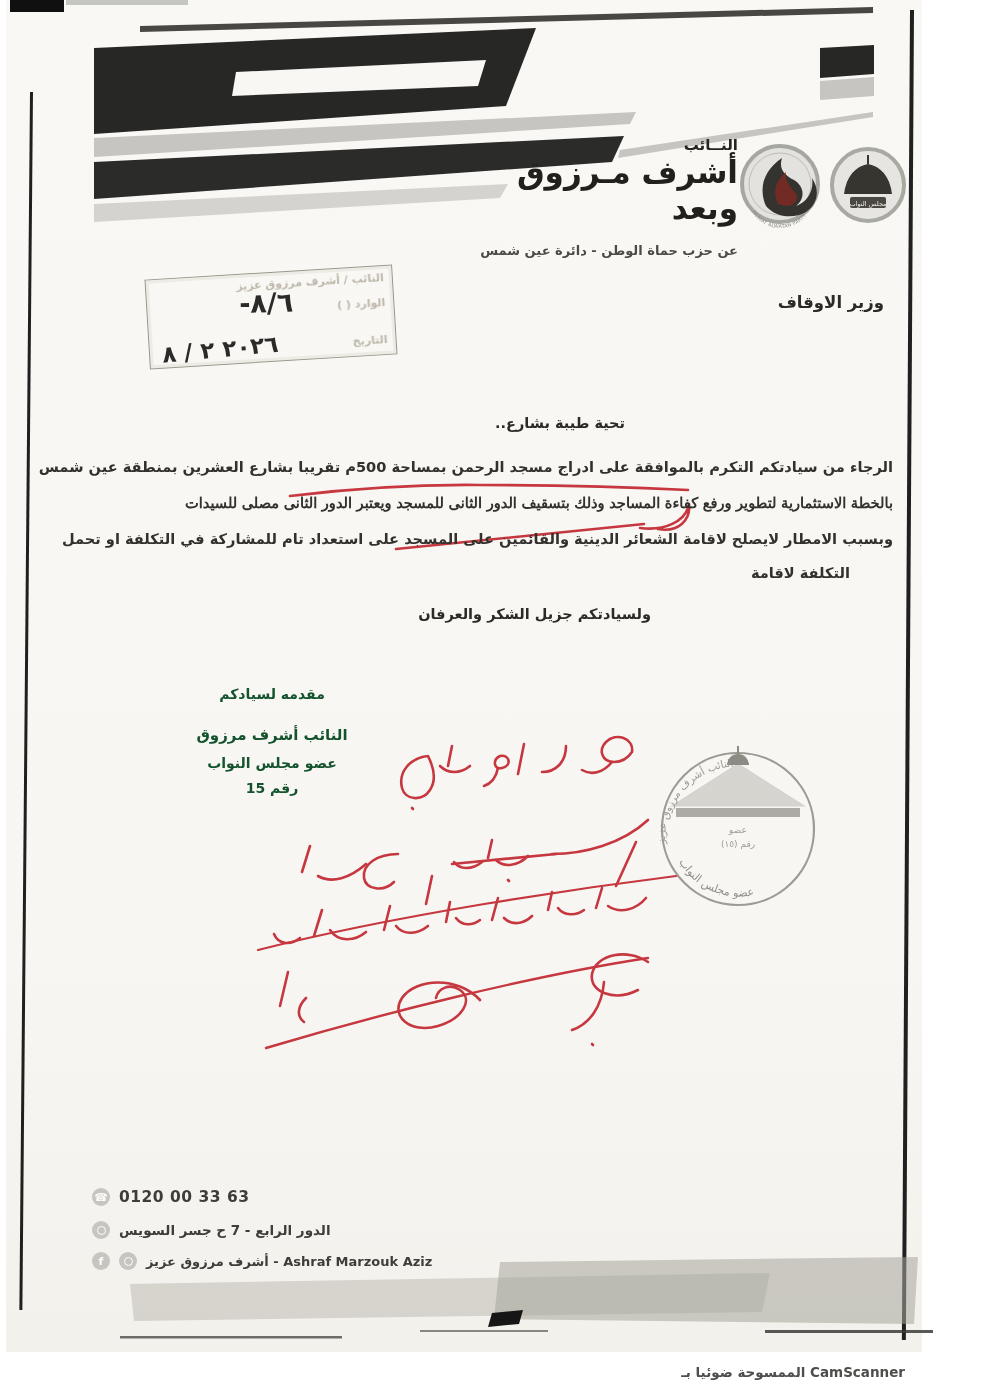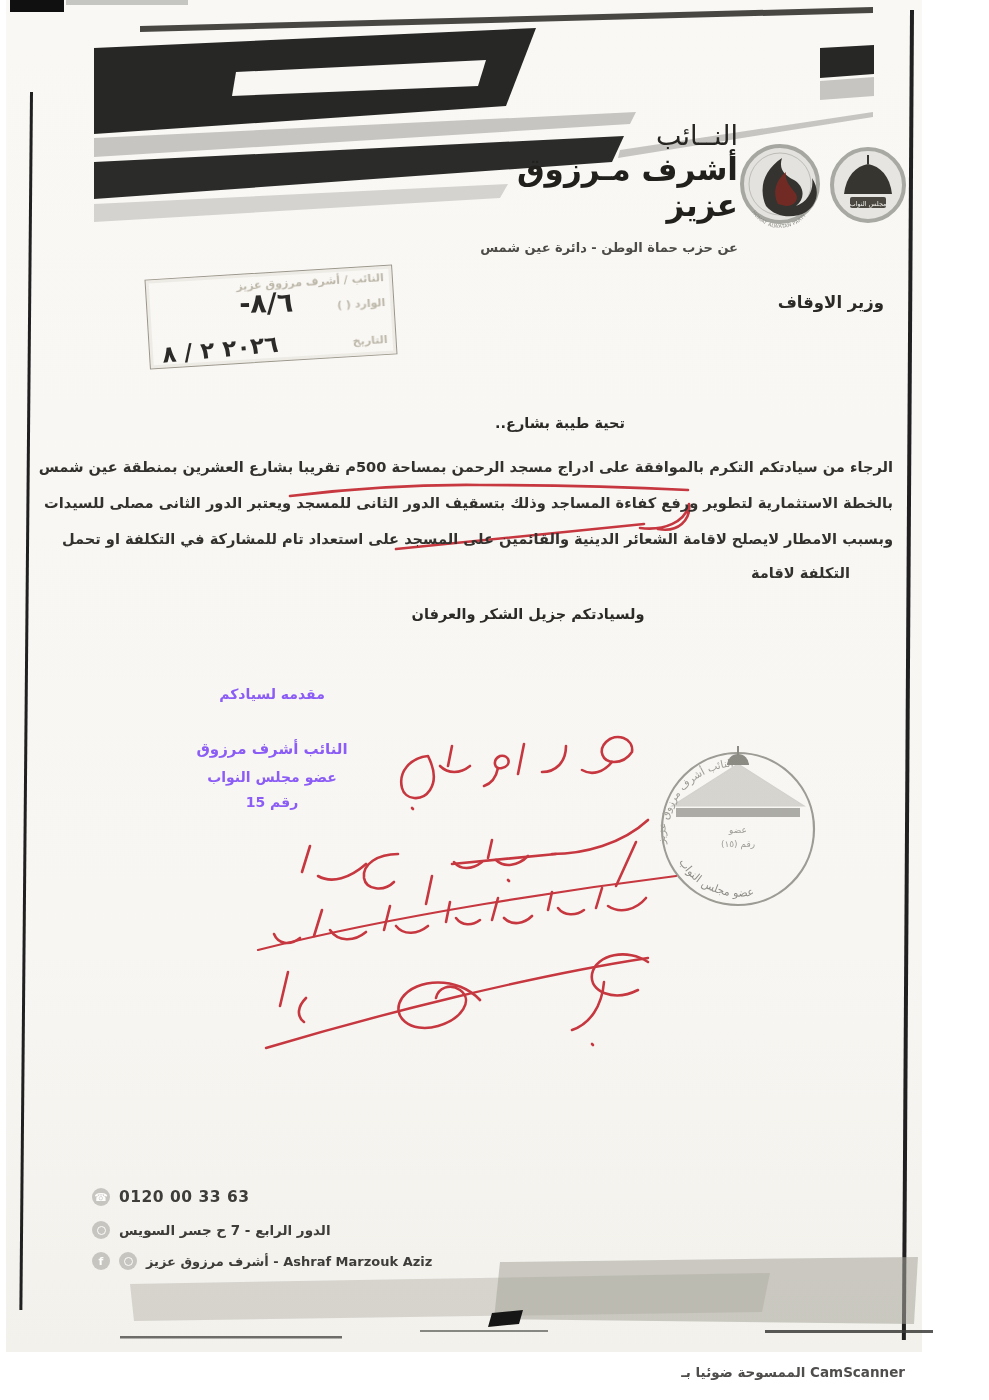--- a/index.html
+++ b/index.html
@@ -9,43 +9,43 @@
          background:linear-gradient(180deg,#f9f8f5 0%,#f7f6f2 70%,#f2f1ec 100%);}
   .abs{position:absolute;}
   .rtl{direction:rtl;}
   .ltr{direction:ltr;}
 
   
   .edge-line{position:absolute;background:#202020;}
   .corner-mark{position:absolute;background:#101010;}
 
   
-  .lh-title{font-size:27px;font-weight:400;color:#262522;}
+  .lh-title{font-size:15px;font-weight:700;color:#262522;margin-top:16px;}
   .lh-name{font-size:31px;font-weight:700;color:#21201d;letter-spacing:0;}
   .lh-sub{font-size:13px;font-weight:600;color:#4c4b47;}
 
   
   .rstamp{position:absolute;left:147px;top:272px;width:246px;height:88px;
           border:1.5px solid #9a958a;transform:rotate(-3.5deg);
           box-shadow:inset 0 0 0 3px rgba(230,226,218,.6);}
   .rstamp .faint{position:absolute;color:#bdb7a9;font-size:11px;font-weight:600;
           filter:blur(.4px);white-space:nowrap;}
   .rstamp .hand{position:absolute;color:#2b2a28;font-weight:700;white-space:nowrap;
           font-family:"DejaVu Sans",sans-serif;}
 
   .recipient{font-size:16.5px;font-weight:700;color:#2c2a27;line-height:42px;text-align:right;}
   .greet{font-size:14.5px;font-weight:700;color:#2c2a27;}
   .bodyline{font-size:14.6px;font-weight:700;color:#33312e;direction:rtl;
             text-align:justify;text-align-last:justify;white-space:nowrap;}
   .bodyline4{font-size:14.6px;font-weight:700;color:#33312e;direction:rtl;}
-  .closing{font-size:14.5px;font-weight:700;color:#2c2a27;text-align:center;}
-
-  .sig{ text-align:center;color:#8b5cf6;}
+  .closing{font-size:14.5px;font-weight:700;color:#2c2a27;text-align:right;}
+
+  .sig{ text-align:center;color:#14532d;}
   .sig .s1{font-size:14px;font-weight:700;}
-  .sig .s2{font-size:15px;font-weight:700;margin-top:38px;}
+  .sig .s2{font-size:15px;font-weight:700;margin-top:24px;}
   .sig .s3{font-size:14px;font-weight:600;margin-top:11px;}
   .sig .s4{font-size:14px;font-weight:700;margin-top:9px;}
 
   
   .contact-row{position:absolute;display:flex;align-items:center;gap:9px;}
   .cicon{width:18px;height:18px;border-radius:50%;background:#c7c5c0;color:#fdfdfc;
          display:flex;align-items:center;justify-content:center;font-size:11px;
          font-weight:700;flex:0 0 auto;}
   .cicon.ring::after{content:"";width:7px;height:7px;border:1.8px solid #fdfdfc;border-radius:50%;}
   .c-phone{font-size:15.5px;font-weight:700;color:#3e3d3a;letter-spacing:.5px;}
@@ -181,40 +181,40 @@
       <polygon points="500,1262 918,1257 914,1324 494,1319" fill="#a8a59b" opacity=".55"></polygon>
       <polygon points="492,1313 523,1310 519,1324 488,1327" fill="#161616"></polygon>
       <rect x="120" y="1336" width="222" height="2.5" fill="#4b4b48" opacity=".8"></rect>
       <rect x="420" y="1330" width="128" height="2" fill="#5a5a56" opacity=".7"></rect>
       <rect x="765" y="1330" width="168" height="3" fill="#3c3c39" opacity=".85"></rect>
     </g>
   </svg>
 
   <div class="abs rtl" style="left:460px;top:120px;width:278px;text-align:right;">
     <div class="lh-title" style="padding-left:8px;">النــائب</div>
-    <div class="lh-name">أشرف مـرزوق عزيز</div>
+    <div class="lh-name">أشرف مـرزوق وبعد</div>
     <div class="lh-sub" style="margin-top:17px;">عن حزب حماة الوطن - دائرة عين شمس</div>
   </div>
 
   <div class="rstamp rtl">
     <div class="faint" style="right:8px;top:5px;">النائب / أشرف مرزوق عزيز</div>
     <div class="faint" style="right:8px;top:30px;">الوارد (        )</div>
     <div class="faint" style="right:8px;bottom:8px;">التاريخ</div>
     <div class="hand ltr" style="left:92px;top:14px;font-size:27px;transform:rotate(2deg);">-٨/٦</div>
     <div class="hand ltr" style="left:12px;bottom:2px;font-size:23px;transform:rotate(-2deg);">٢٠٢٦   ٢ / ٨</div>
   </div>
 
   <div class="abs rtl recipient" style="left:500px;top:282px;width:384px;">
     <div style="padding-left:18px;">وزير الاوقاف</div>
   </div>
 
   <div class="abs rtl greet" style="left:495px;top:415px;width:130px;">تحية طيبة بشارع..</div>
 
   <div class="abs bodyline" style="left:185px;top:458px;width:708px;">الرجاء من سيادتكم التكرم بالموافقة على ادراج مسجد الرحمن بمساحة 500م تقريبا بشارع العشرين بمنطقة عين شمس</div>
-  <div class="abs bodyline" style="left:185px;top:494px;width:708px;">بالخطة الاستثمارية لتطوير ورفع كفاءة المساجد وذلك بتسقيف الدور الثانى للمسجد ويعتبر الدور الثانى مصلى للسيدات</div>
+  <div class="abs bodyline" style="left:185px;top:494px;width:708px;font-family:Liberation Serif, serif;">بالخطة الاستثمارية لتطوير ورفع كفاءة المساجد وذلك بتسقيف الدور الثانى للمسجد ويعتبر الدور الثانى مصلى للسيدات</div>
   <div class="abs bodyline" style="left:185px;top:530px;width:708px;">وبسبب الامطار لايصلح لاقامة الشعائر الدينية والقائمين على المسجد على استعداد تام للمشاركة في التكلفة او تحمل</div>
   <div class="abs bodyline4" style="left:740px;top:564px;width:110px;text-align:right;">التكلفة لاقامة</div>
 
   <div class="abs rtl closing" style="left:405px;top:606px;width:246px;">ولسيادتكم جزيل الشكر والعرفان</div>
 
   <div class="abs sig rtl" style="left:163px;top:686px;width:218px;">
     <div class="s1">مقدمه لسيادكم</div>
     <div class="s2">النائب أشرف مرزوق</div>
     <div class="s3">عضو مجلس النواب</div>
     <div class="s4 ltr">رقم 15</div>

